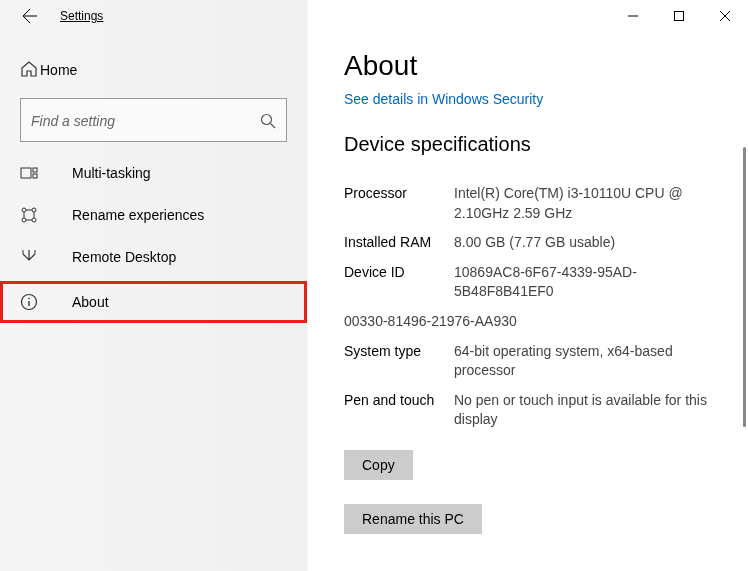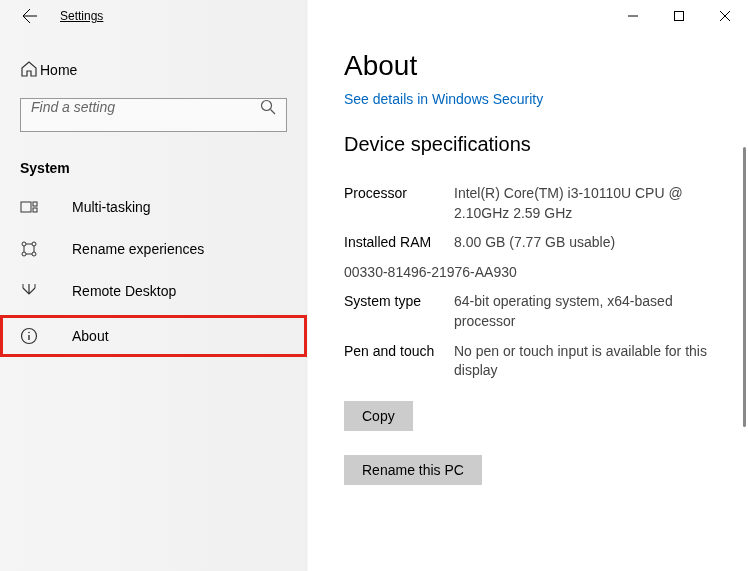--- a/index.html
+++ b/index.html
@@ -11,21 +11,21 @@
     .title { font-size: 12px; margin-left: 10px; color: #000; }
     .win-controls { position: absolute; right: 0; top: 0; display: flex; }
     .win-btn { width: 46px; height: 32px; display: flex; align-items: center; justify-content: center; }
     .win-btn svg { width: 10px; height: 10px; }
     
     .sidebar { width: 308px; background: linear-gradient(to right, #f5f5f5, #f0f0f0); padding-top: 50px; border-right: 1px solid rgba(0,0,0,0); }
     .home-row { display: flex; align-items: flex-end; padding: 10px 20px; gap: 2px; cursor: pointer; }
     .home-row svg { width: 18px; height: 18px; }
     .home-row span { font-size: 14px; }
     
-    .search-box { margin: 10px 20px; height: 34px; border: 1px solid #999; background: #fafafa; display: flex; align-items: flex-start; padding: 0 10px; }
+    .search-box { margin: 10px 20px; height: 44px; border: 1px solid #999; background: #fafafa; display: flex; align-items: flex-end; padding: 12px 10px; }
     .search-box input { flex: 1; border: none; background: transparent; font-size: 14px; outline: none; }
     .search-box input::placeholder { color: #666; font-style: italic; }
     .search-box .search-ic { width: 16px; height: 16px; }
     
     .sys-header { font-size: 14px; font-weight: 600; padding: 18px 20px 10px; }
     
     .nav-item { display: flex; align-items: center; padding: 12px 20px; gap: 34px; cursor: pointer; }
     .nav-item svg { width: 18px; height: 18px; flex-shrink: 0; }
     .nav-item span { font-size: 14px; }
     .nav-item.highlighted { border: 3px solid #e2231a; padding: 9px 17px; margin: 3px 0; }
@@ -85,21 +85,20 @@
     </div>
 
     <div class="search-box">
       <input type="text" placeholder="Find a setting" style="">
       <svg class="search-ic" viewBox="0 0 16 16">
           <circle cx="6.5" cy="6.5" r="5" stroke="#555" stroke-width="1.2" fill="none"></circle>
           <path d="M10.5 10.5 L15 15" stroke="#555" stroke-width="1.2"></path>
         </svg>
     </div>
 
-    <div class="sys-header">System</div>
 
     <div class="nav-item">
       <svg viewBox="0 0 18 18">
           <rect x="1" y="4" width="10" height="10" stroke="#333" fill="none"></rect>
           <rect x="13" y="4" width="4" height="4" stroke="#333" fill="none"></rect>
           <rect x="13" y="10" width="4" height="4" stroke="#333" fill="none"></rect>
         </svg>
       <span>Multi-tasking</span>
     </div>
 
@@ -145,20 +144,24 @@
     </div>
     <div class="spec-row">
       <div class="spec-label">Processor</div>
       <div class="spec-value">Intel(R) Core(TM) i3-10110U CPU @ 2.10GHz   2.59 GHz</div>
     </div>
     <div class="spec-row">
       <div class="spec-label">Installed RAM</div>
       <div class="spec-value">8.00 GB (7.77 GB usable)</div>
     </div>
     <div class="spec-row">
+      <div class="spec-label">Device ID</div>
+      <div class="spec-value">10869AC8-6F67-4339-95AD-5B48F8B41EF0</div>
+    </div>
+    <div class="spec-row">
       <div class="spec-value">00330-81496-21976-AA930</div>
     </div>
     <div class="spec-row">
       <div class="spec-label">System type</div>
       <div class="spec-value">64-bit operating system, x64-based processor</div>
     </div>
     <div class="spec-row">
       <div class="spec-label">Pen and touch</div>
       <div class="spec-value">No pen or touch input is available for this display</div>
     </div>

